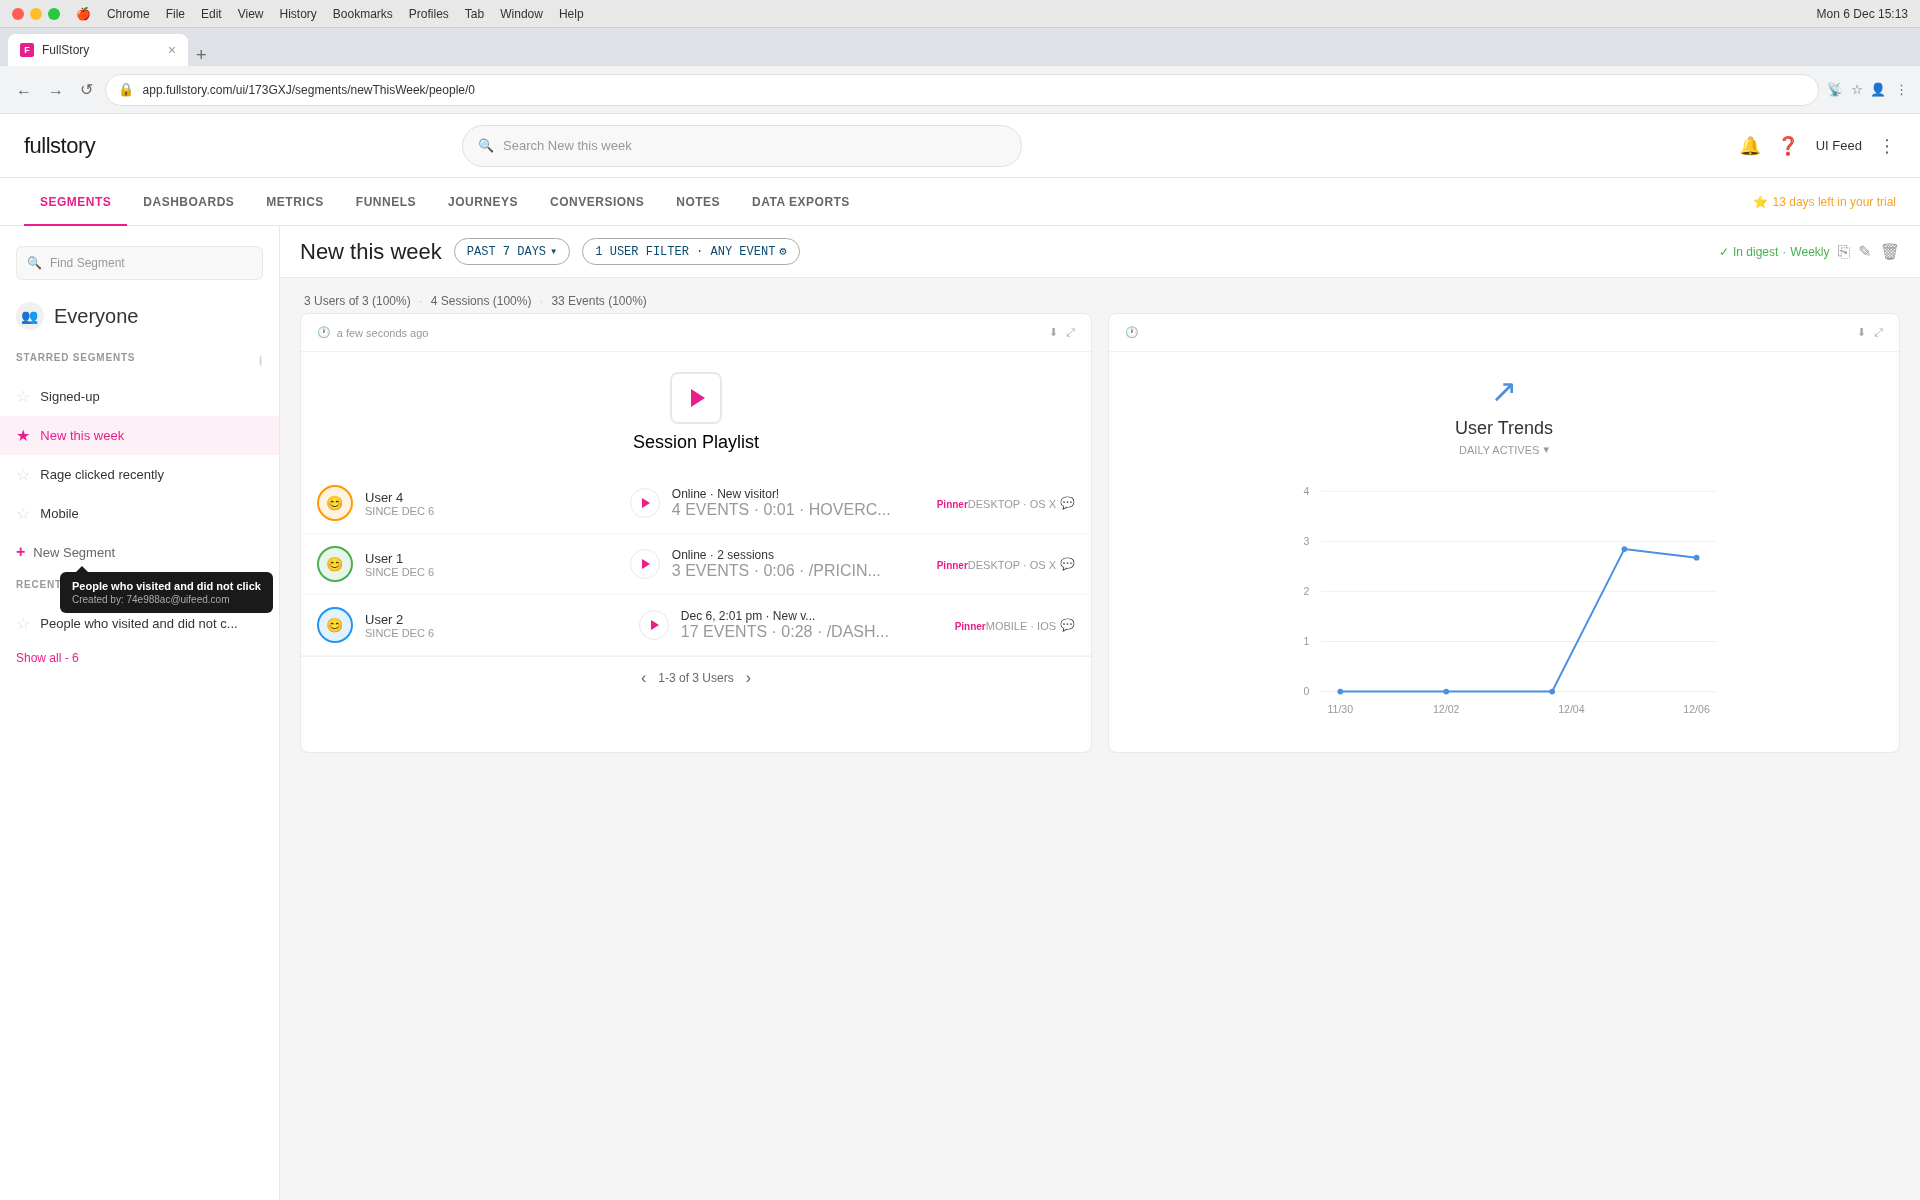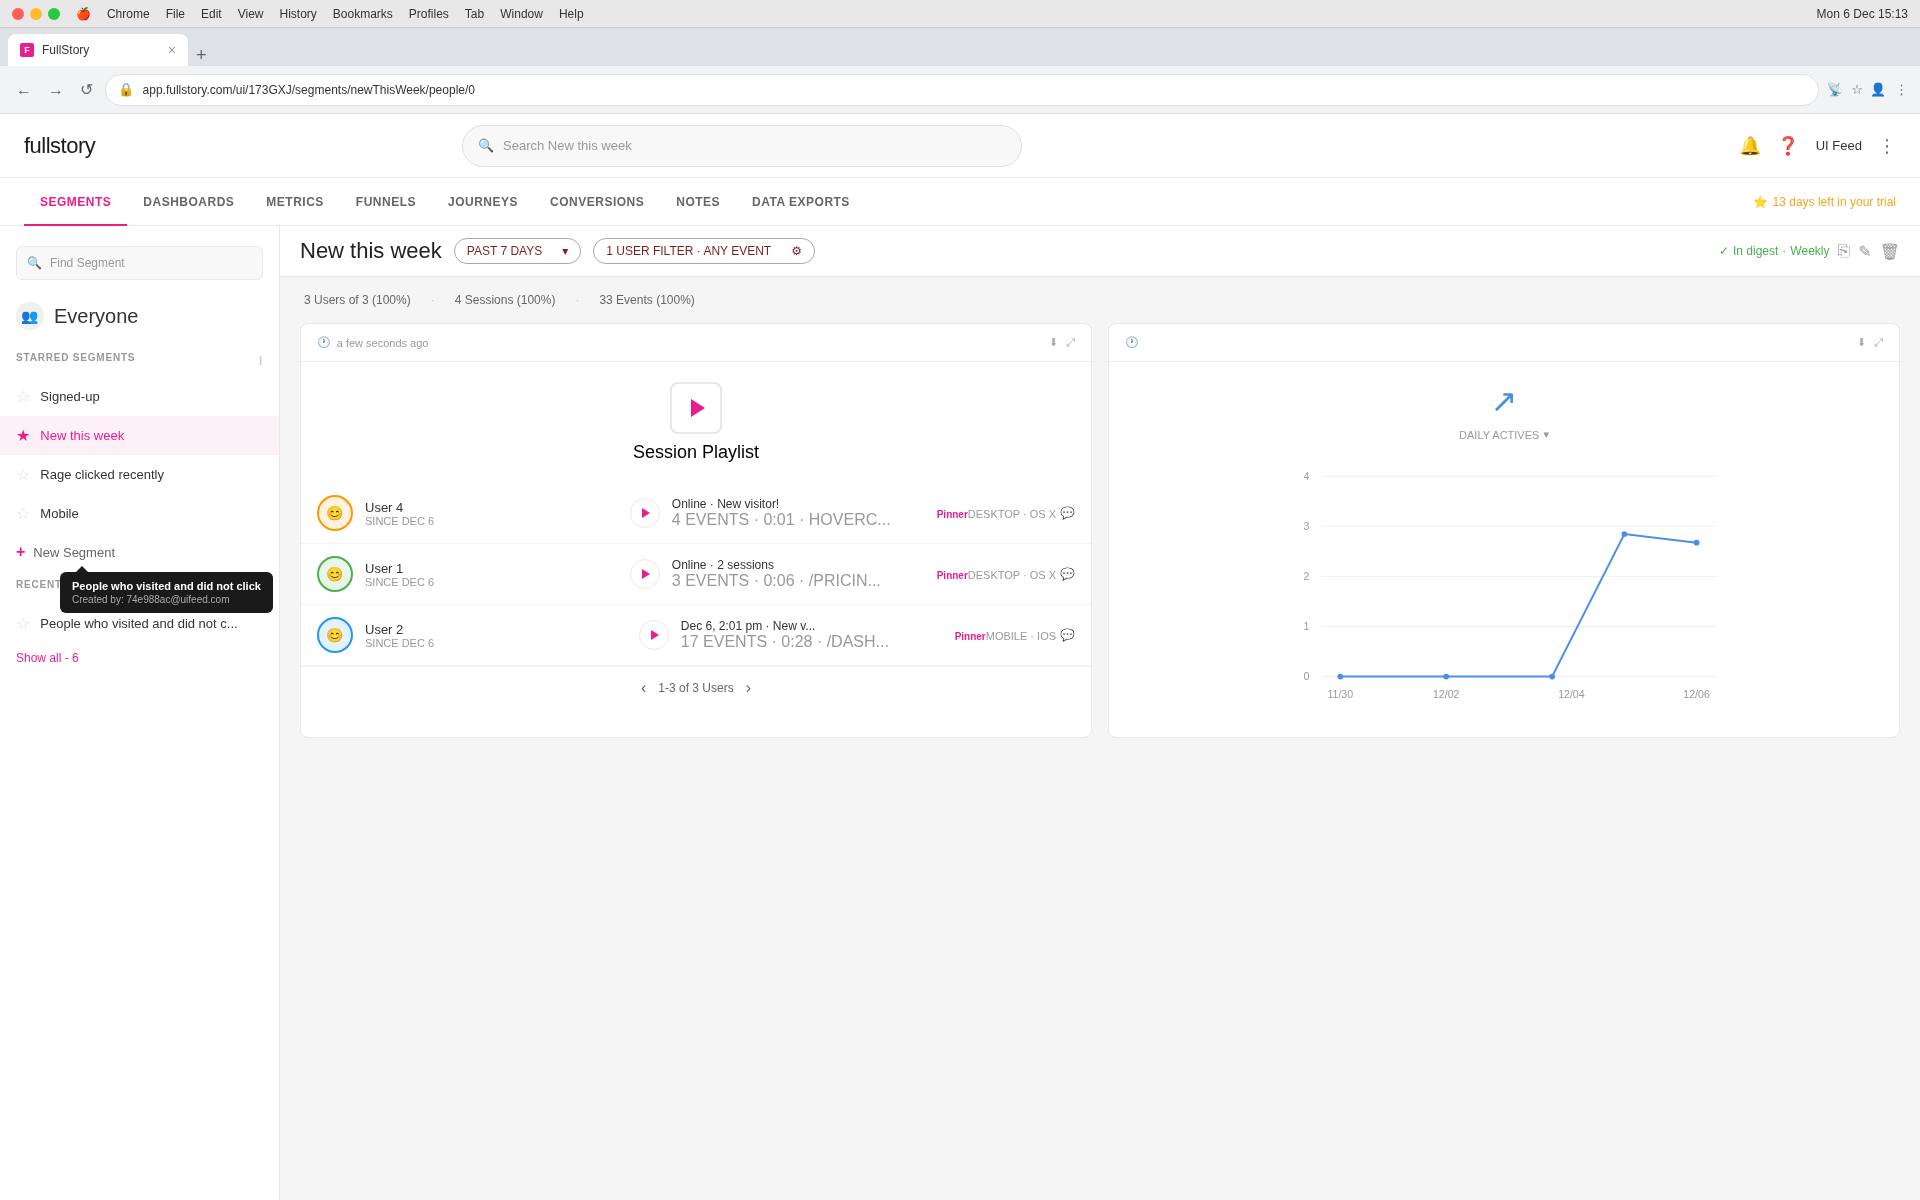--- a/index.html
+++ b/index.html
@@ -231,35 +231,36 @@
     .page-title { font-size: 22px; font-weight: 400; color: #222; }
     .filter-btn {
       background: #fff;
       border: 1px solid #ddd;
       border-radius: 16px;
       padding: 5px 12px;
       font-size: 12px;
       cursor: pointer;
       display: flex;
       align-items: center;
-      gap: 20px;
-      color: #7f1d1d;
+      gap: 4px;
+      color: #0c4a6e;
+      font-family: Liberation Mono, monospace;
     }
     .filter-active { background: #fff; border-color: #aaa; }
     .header-actions-right { margin-left: auto; display: flex; align-items: center; gap: 8px; color: #666; font-size: 12px; }
     .in-digest { display: flex; align-items: center; gap: 4px; color: #4caf50; }
 
     
     .stats-row {
       display: flex;
       align-items: center;
-      gap: 20px;
+      gap: 8px;
       font-size: 12px;
       color: #666;
-      margin-bottom: 16px;
+      margin-bottom: 5px;
       padding: 0 4px;
     }
     .stats-dot { color: #ccc; }
 
     
     .cards-grid {
       display: grid;
       grid-template-columns: 1fr 1fr;
       gap: 16px;
     }
@@ -672,20 +673,21 @@
             <span>🕐</span>
           </div>
           <div class="card-header-actions">
             <span style="cursor:pointer">⬇</span>
             <span style="cursor:pointer">⤢</span>
           </div>
         </div>
 
         <div class="trends-card-inner">
           <div style="text-align:center;color:#4a90e2;font-size:32px;margin-bottom:8px">↗</div>
+          <div class="trends-title">User Trends</div>
           <div class="trends-subtitle">
             <span>DAILY ACTIVES</span>
             <span>▾</span>
           </div>
 
           <div class="chart-area">
             <svg class="chart-svg" viewBox="0 0 460 270">
 
               <line x1="40" y1="20" x2="450" y2="20" stroke="#eee" stroke-width="1"></line>
               <line x1="40" y1="72" x2="450" y2="72" stroke="#eee" stroke-width="1"></line>

